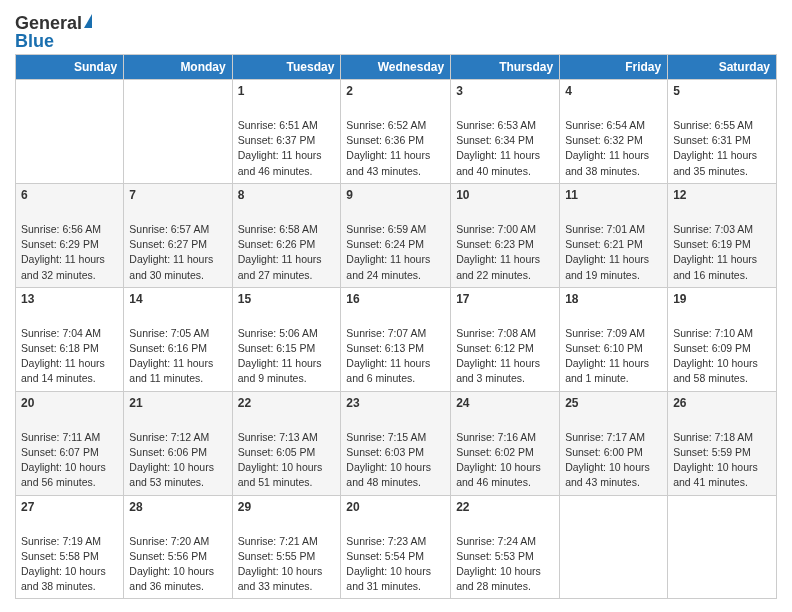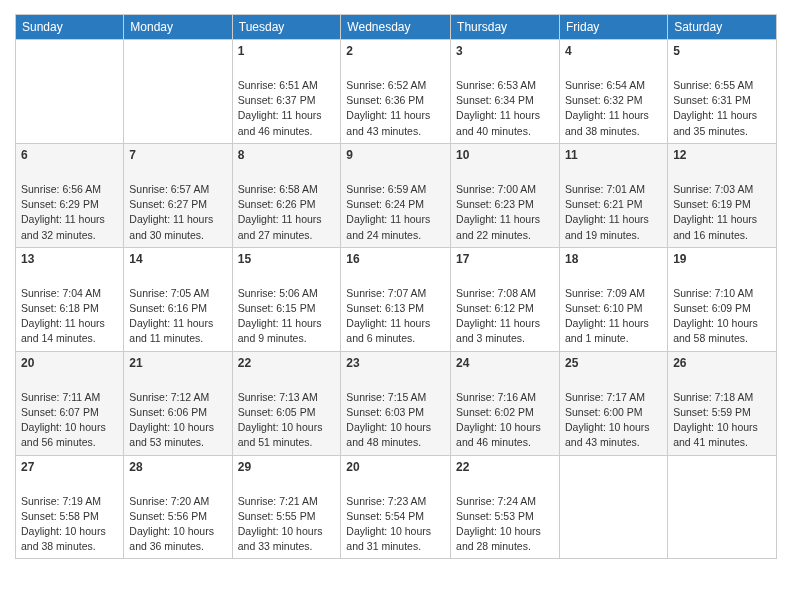--- a/index.html
+++ b/index.html
@@ -64,24 +64,24 @@
       margin-top: 2px;
     }
     .calendar-table {
       width: 100%;
       border-collapse: collapse;
       font-size: 11px;
     }
     .calendar-table th {
       background-color: #2a7abf;
       color: #fff;
-      font-weight: normal;
+      font-weight: bold;
       font-size: 12px;
       padding: 5px 6px;
-      text-align: left;
+      text-align: right;
       border: 1px solid #ccc;
     }
     .calendar-table td {
       vertical-align: top;
       border: 1px solid #ccc;
       padding: 4px 5px;
       min-height: 80px;
       height: 85px;
       width: 112px;
     }
@@ -107,20 +107,27 @@
       background-color: #fff;
     }
     .calendar-table thead tr th {
       background-color: #2a7abf;
     }
   </style>
 </head>
 <body>
 
 <div class="header-area">
+  <div class="logo">
+    <div class="logo-row">
+      <span class="logo-text-general">General</span>
+      <span class="logo-icon"></span>
+    </div>
+    <span class="logo-text-blue">Blue</span>
+  </div>
 </div>
 
 <table class="calendar-table">
   <thead>
     <tr id="header-row">
     <th>Sunday</th>
         <th>Monday</th>
         <th>Tuesday</th>
         <th>Wednesday</th>
         <th>Thursday</th>

